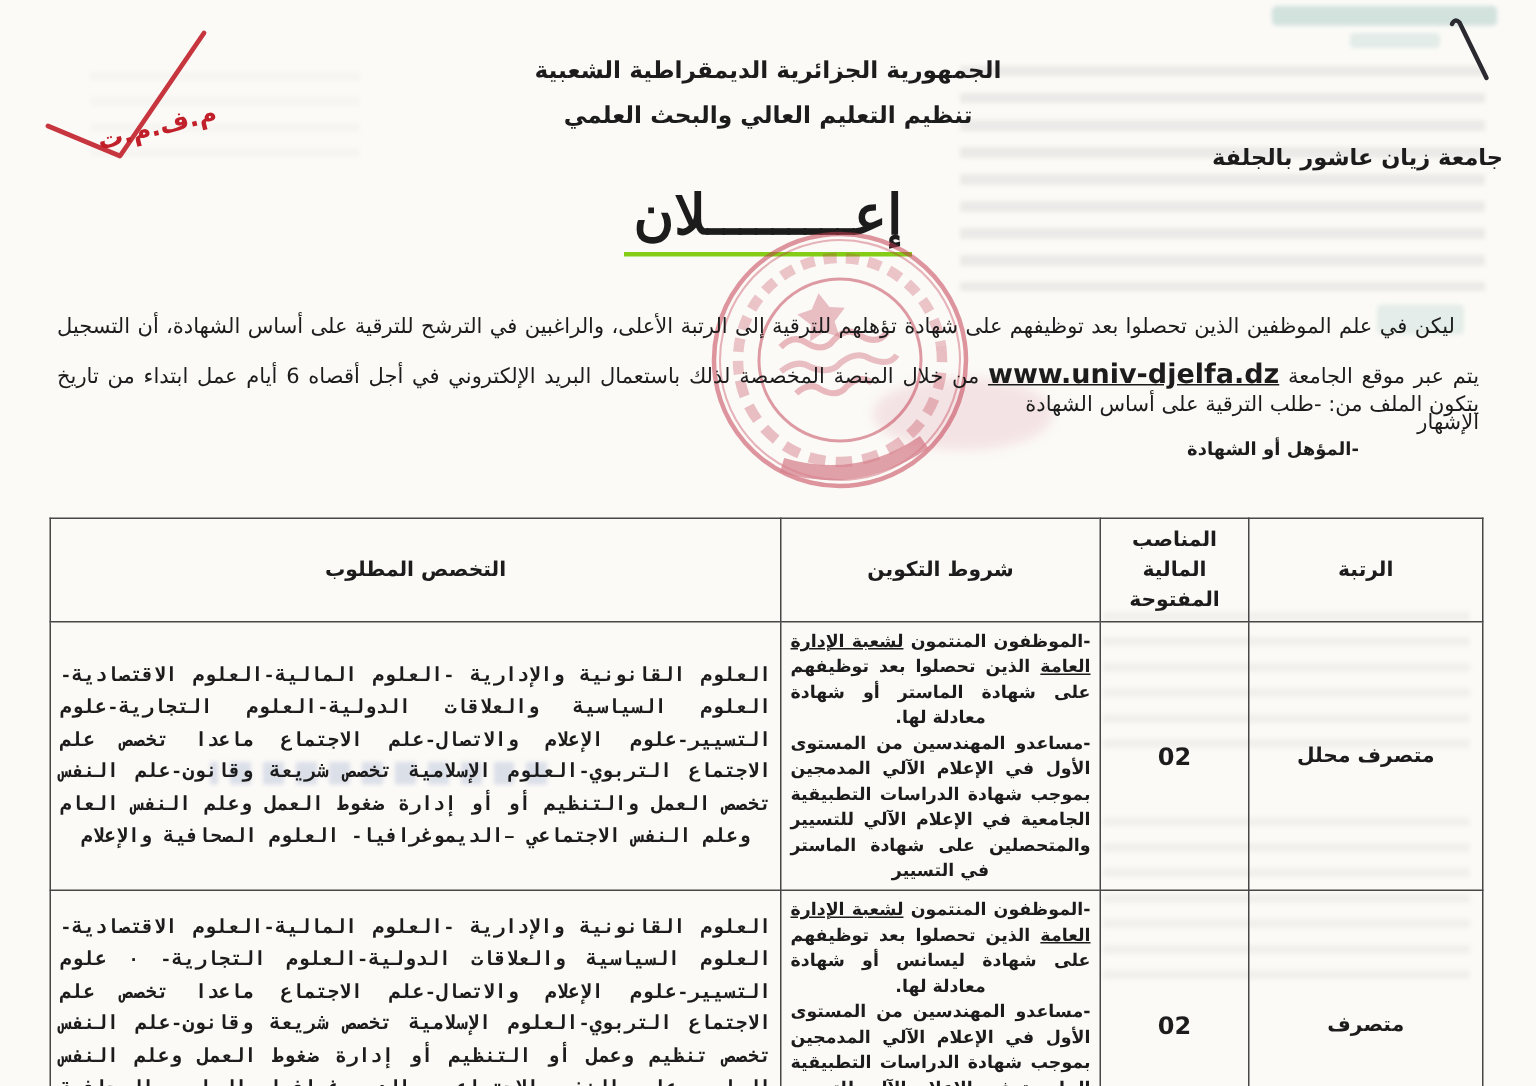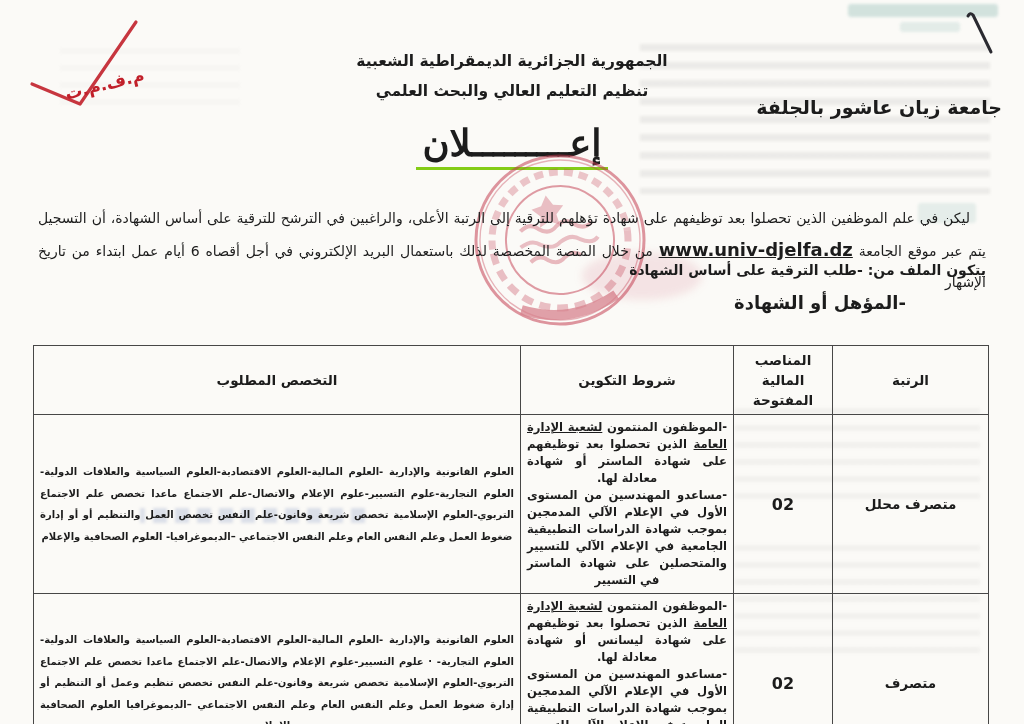--- a/index.html
+++ b/index.html
@@ -24,63 +24,63 @@
       rgba(130,130,130,.08) 0 6px, transparent 6px 17px);
   }
   .bleed-teal { background:rgba(62,142,130,.22); border-radius:3px; }
   .bleed-pink { background:rgba(205,95,115,.14); border-radius:50%; filter:blur(4px); }
   .bleed-blue {
     background:repeating-linear-gradient(to left,
       rgba(95,115,175,.20) 0 14px, transparent 14px 22px);
   }
 
   
-  .gov-header { position:absolute; top:46px; right:60px; left:60px; text-align:center; }
+  .gov-header { position:absolute; top:32px; right:60px; left:60px; text-align:center; }
   .gov-header div { font-weight:bold; font-size:15.5px; line-height:30px; }
-  .university { position:absolute; top:96px; right:22px; font-weight:bold; font-size:19px; }
+  .university { position:absolute; top:96px; right:22px; font-weight:bold; font-size:15px; }
   .doc-title {
     position:absolute; top:122px; right:0; left:0; text-align:center;
   }
   .doc-title span {
     display:inline-block; font-size:37px; font-weight:bold;
     border-bottom:3px solid #84cc16; padding:0 6px 2px 6px; letter-spacing:1px;font-family:Liberation Serif, serif;
   }
 
   
   .mark-svg { position:absolute; }
 
   
   .stamp { position:absolute; left:462px; top:146px; width:196px; height:188px; opacity:.62; }
 
   
   .intro { position:absolute; top:203px; right:38px; width:948px; font-size:14px; line-height:31px; }
   .intro p.justified { text-align:justify; text-indent:16px; }
   .url { direction:ltr; unicode-bidi:embed; text-decoration:underline; font-weight:bold; font-size:18px; }
-  .file-line { position:absolute; top:262px; right:38px; width:948px; font-size:14px; font-weight:700; }
-  .file-item2 { position:absolute; top:292px; right:118px; font-size:18px; font-weight:600;text-align:right; }
+  .file-line { position:absolute; top:262px; right:38px; width:948px; font-size:14px; font-weight:400; }
+  .file-item2 { position:absolute; top:292px; right:118px; font-size:12px; font-weight:600;text-align:right; }
   .note-line { position:absolute; top:320px; right:38px; width:948px; font-size:13.5px; font-weight:600; }
 
   
   table.vac {
     position:absolute; top:345px; left:33px; width:955px;
     border-collapse:collapse; table-layout:fixed; direction:rtl;
   }
   table.vac th, table.vac td {
     border:1.3px solid #474747; vertical-align:middle; padding:4px 6px;
   }
   table.vac th { font-size:13.5px; font-weight:bold; text-align:center; line-height:20px; }
   tr.hdr { height:55px; }
   tr.r1 { height:117px; }
   tr.r2 { height:166px; }
   td.rank { text-align:center; font-size:13.5px; font-weight:bold;margin-left:32px; }
   td.pos { text-align:center; font-size:16px; font-weight:bold; }
   td.cond { font-size:11.6px; font-weight:600; line-height:17px; padding:5px 8px; }
   td.cond p { text-align:justify; text-align-last:center; }
   td.cond .u { text-decoration:underline; }
-  td.spec { font-size:10px; font-weight:bold; line-height:21.5px; padding:6px 14px; }
+  td.spec { font-size:13px; font-weight:bold; line-height:21.5px; padding:6px 14px;font-family:Liberation Mono, monospace; }
   td.spec p { text-align:justify; text-align-last:center; }
 </style>
 </head>
 <body>
 
 <div class="page">
 
   <div class="bleed bleed-teal" style="left:848px; top:4px;  width:150px; height:13px;"></div>
   <div class="bleed bleed-teal" style="left:900px; top:22px; width:60px;  height:10px; opacity:.6;"></div>
   <div class="bleed bleed-gray" style="left:640px; top:44px; width:350px; height:150px;"></div>

